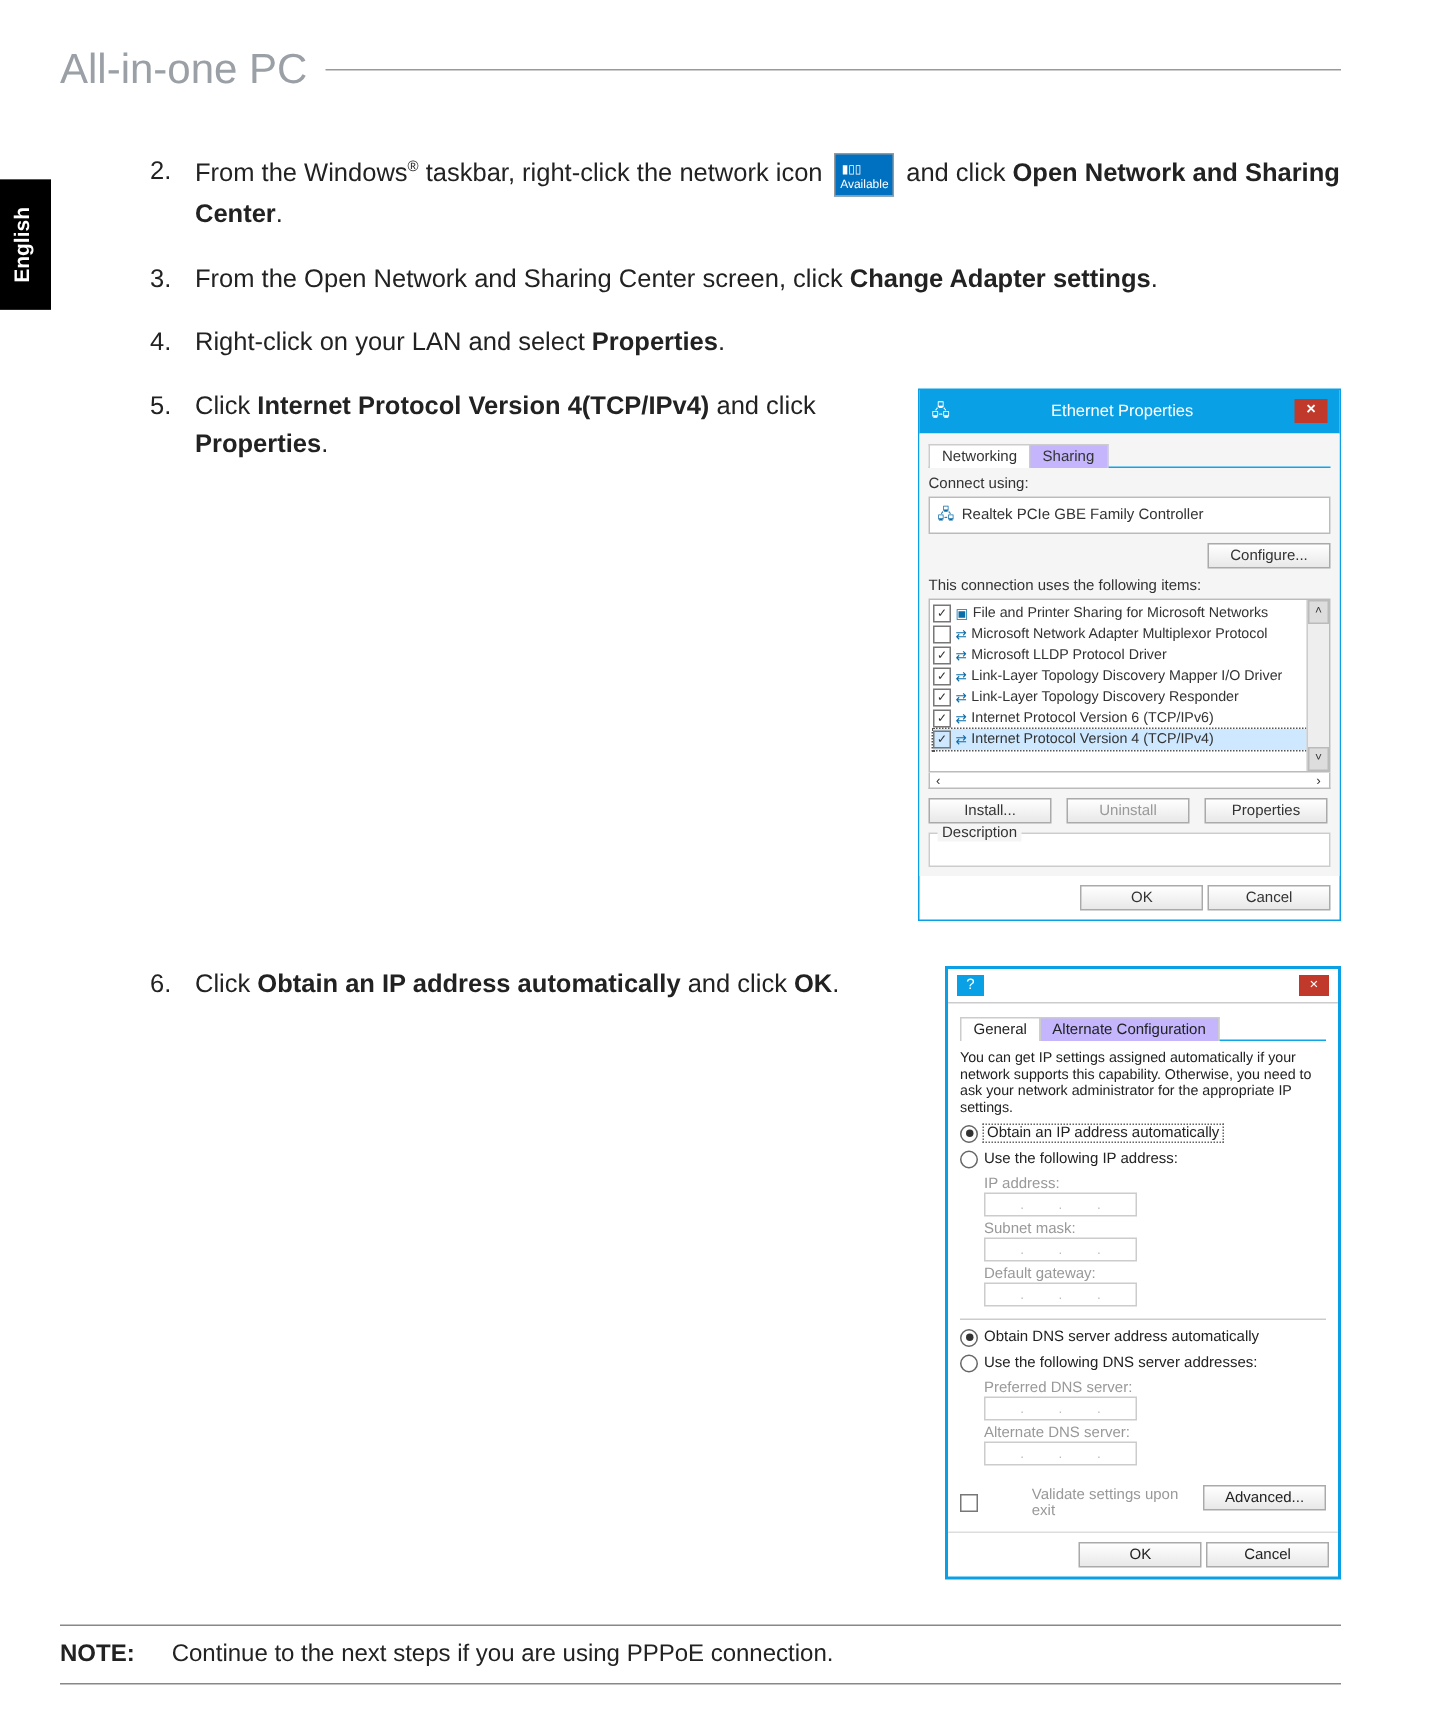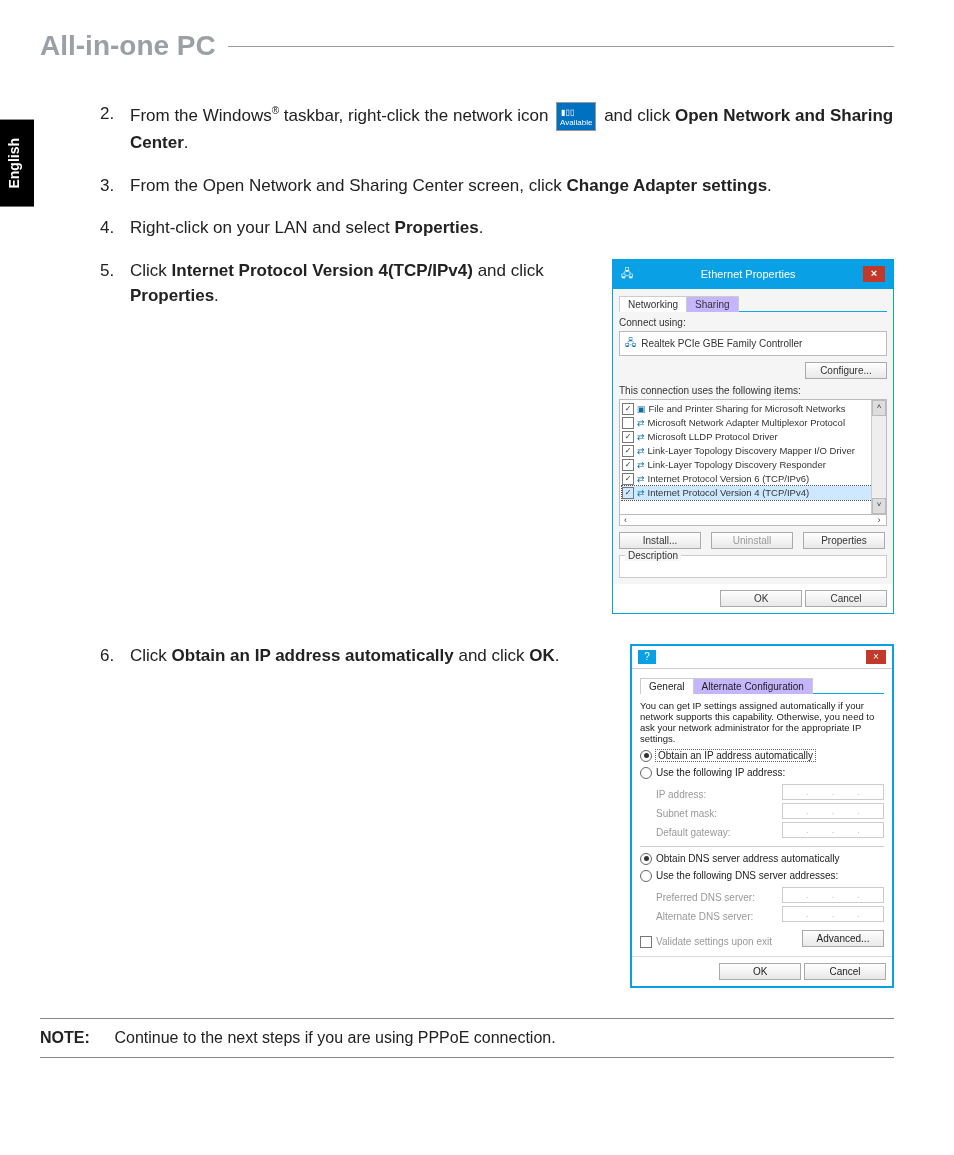--- a/index.html
+++ b/index.html
@@ -1,17 +1,17 @@
 <!DOCTYPE html>
 <html><head>
 <meta charset="utf-8">
 <style>
   body{margin:0;font-family:"Segoe UI",Arial,sans-serif;background:#fff;color:#222;width:954px;box-sizing:border-box;padding:30px 60px 30px 40px;}
   .header-line{display:flex;align-items:center;margin-bottom:40px;}
-  .header-title{font-size:28px;color:#9aa0a6;font-weight:700;letter-spacing:0;margin-right:12px;white-space:nowrap;}
+  .header-title{font-size:28px;color:#9aa0a6;font-weight:400;letter-spacing:0;margin-right:12px;white-space:nowrap;}
   .header-rule{flex:1;height:1px;background:#999;}
   .side-tab{position:absolute;left:0;top:120px;background:#000;color:#fff;padding:18px 6px;font-weight:bold;font-size:14px;writing-mode:vertical-rl;transform:rotate(180deg);width:22px;text-align:center;}
   .content{margin-left:60px;}
   .step{display:flex;margin-bottom:18px;font-size:17px;line-height:1.45;}
   .step-num{width:30px;flex-shrink:0;}
   .step-text{flex:1;}
   .bold{font-weight:700;}
   .sup{font-size:10px;vertical-align:super;}
   .net-icon{display:inline-block;vertical-align:middle;background:#0070c0;color:#fff;font-size:8px;line-height:10px;padding:5px 3px 2px 3px;border:1px solid #999;margin:0 3px;position:relative;}
   .net-icon .bars{display:inline-block;margin-left:1px;}
@@ -48,21 +48,21 @@
   .dlg2{border:2px solid #0aa0e6;background:#fff;font-size:10px;width:260px;flex-shrink:0;}
   .dlg2-title{background:#fff;color:#0070c0;padding:4px 6px;display:flex;justify-content:space-between;align-items:center;border-bottom:1px solid #ccc;font-size:10px;}
   .dlg2-title .qm{background:#0aa0e6;color:#fff;width:18px;height:14px;text-align:center;line-height:13px;font-size:10px;margin-right:2px;}
   .dlg2-title .close{background:#c0392b;color:#fff;width:20px;height:14px;text-align:center;line-height:13px;font-size:10px;}
   .dlg2-body{padding:8px;}
   .radio{display:flex;align-items:center;gap:4px;margin:5px 0;}
   .rdo{width:10px;height:10px;border:1px solid #666;border-radius:50%;display:inline-flex;align-items:center;justify-content:center;}
   .rdo.on::after{content:"";width:5px;height:5px;background:#333;border-radius:50%;}
   .rdo-sel{outline:1px dotted #666;padding:0 2px;}
   .ipgrid{margin:5px 0 8px 16px;}
-  .iprow{display:flex;align-items:flex-end;justify-content:space-between;margin:3px 0;color:#999;}
+  .iprow{display:flex;align-items:flex-start;justify-content:space-between;margin:3px 0;color:#999;flex-direction:column;}
   .ipbox{border:1px solid #ccc;width:100px;height:14px;background:#fff;display:flex;align-items:center;justify-content:space-evenly;font-size:9px;color:#bbb;}
   .chkrow{display:flex;align-items:center;gap:4px;margin-top:6px;}
   .adv-row{display:flex;justify-content:space-between;align-items:center;margin-top:4px;}
   hr.thin{border:none;border-top:1px solid #ccc;margin:6px 0;}
   
   .note-wrap{margin-top:10px;}
   .note-outer{border-top:1px solid #888;border-bottom:1px solid #888;padding:10px 0;}
   .note-label{font-weight:700;display:inline-block;width:70px;}
 </style>
 </head>
@@ -263,21 +263,21 @@
               <span class="ipbox">
                 <span>.</span>
                 <span>.</span>
                 <span>.</span>
               </span>
             </div>
         </div>
         <div class="adv-row">
           <div class="chkrow">
               <span class="cb"></span>
-              <span style="color:#999;">Validate settings upon exit</span>
+              <span style="color:#999;margin-left:32px;">Validate settings upon exit</span>
             </div>
           <span class="btn">Advanced...</span>
         </div>
       </div>
       <div class="footer-btns" style="border-top:1px solid #ddd;">
         <span class="btn">OK</span>
         <span class="btn">Cancel</span>
       </div>
     </div>
   </div>

